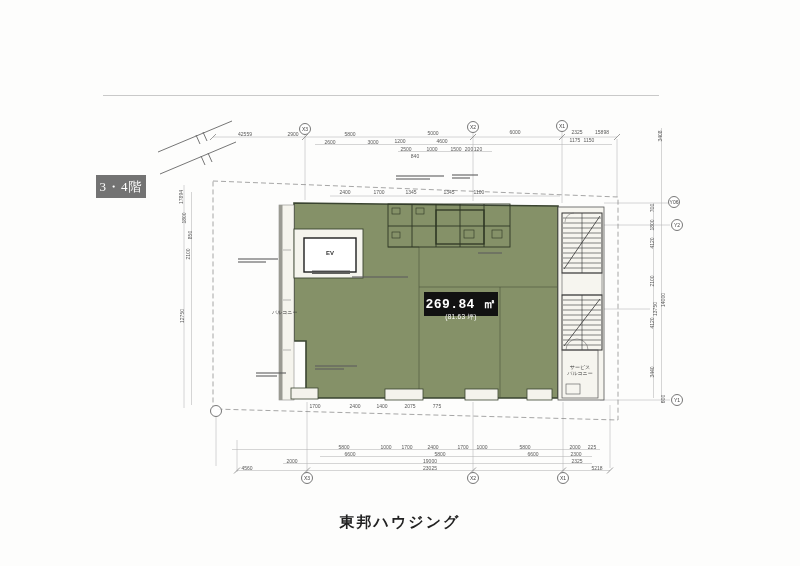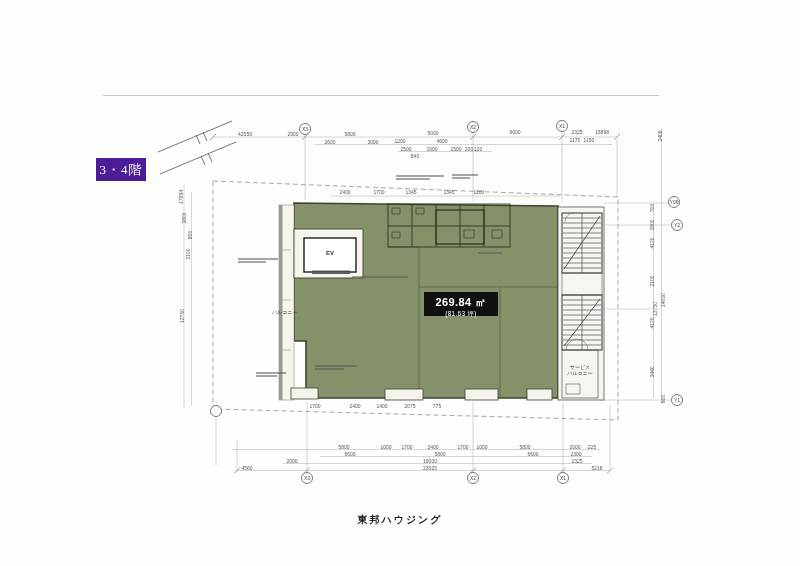--- a/index.html
+++ b/index.html
@@ -3,44 +3,44 @@
 <meta charset="utf-8">
 <style>
   html,body{margin:0;padding:0;background:#e9e9e9;}
   .sheet{position:relative;width:800px;height:566px;margin:0 auto;background:#fdfdfc;overflow:hidden;
          font-family:"Liberation Sans",sans-serif;color:#2b2b2b;}
   .title{position:absolute;left:0;right:0;top:56px;text-align:center;
          font-family:"Liberation Serif","DejaVu Serif",serif;font-size:14px;letter-spacing:2px;color:#333;}
   .rule{position:absolute;left:103px;top:95px;width:556px;height:1px;background:#c9c9c9;}
   .badge{position:absolute;left:96px;top:158px;width:50px;height:23px;display:flex;align-items:center;justify-content:center;
          color:#fff;font-family:"Liberation Serif","DejaVu Serif",serif;font-size:13px;letter-spacing:1px;}
-  .footer{position:absolute;left:0;right:0;top:513px;text-align:center;font-size:10px;font-weight:700;
+  .footer{position:absolute;left:0;right:0;top:513px;text-align:center;font-size:15px;font-weight:700;
           letter-spacing:2px;color:#222;}
   .planlayer{position:absolute;left:0;top:0;width:800px;height:566px;}
   svg.drawing{position:absolute;left:0;top:0;}
   .dim{position:absolute;font-size:5px;color:#5a5a5a;white-space:nowrap;transform:translate(-50%,-50%);}
   .dim.rot{transform:translate(-50%,-50%) rotate(-90deg);}
   .bubble{position:absolute;width:12px;height:12px;border:1px solid #777;border-radius:50%;background:rgba(255,255,255,.9);
           font-size:5px;line-height:11px;text-align:center;color:#444;transform:translate(-50%,-50%);box-sizing:border-box;}
   .note{position:absolute;}
   .note .bar{height:1.6px;background:#5c5c5c;opacity:.55;margin-bottom:1.8px;}
   .areabox{position:absolute;left:424px;top:292px;width:74px;height:24px;background:#111;color:#fff;text-align:center;}
-  .areabox .l1{font-size:11px;font-weight:700;letter-spacing:.4px;margin-top:2.5px;}
+  .areabox .l1{font-size:13px;font-weight:700;letter-spacing:.4px;margin-top:2.5px;font-family:Liberation Mono, monospace;}
   .areabox .l2{font-size:6.5px;letter-spacing:.3px;}
   .tinylabel{position:absolute;font-size:5px;color:#333;white-space:nowrap;}
   .evlabel{position:absolute;left:321px;top:250px;width:18px;text-align:center;font-size:6px;color:#333;font-weight:700;}
   .svclabel{position:absolute;left:561px;top:364px;width:38px;text-align:center;font-size:5px;line-height:6px;color:#333;}
 </style>
 </head>
 <body>
 
 <div class="sheet">
 
   <div class="rule"></div>
-  <div class="badge" style="background: #4c1d95;">3・4階</div>
+  <div class="badge" style="background: #737373; margin-top: 17px;">3・4階</div>
 
   <svg class="drawing" width="800" height="566" viewBox="0 0 800 566">
     <g stroke="#b3b3b3" stroke-width="0.55" fill="none">
       <path d="M213 137H617 M315 144.5H612 M398 151.5H492 M330 196H560 M232 449.5H600 M320 456.5H592 M283 463.5H592 M237 470.5H610"></path>
       <path d="M184 185V408 M191.5 192V405 M653.5 203V398 M661.5 128V403"></path>
       <path d="M305 131V200 M473 129V201 M562 128V203 M617 139V197 M307 402V473 M473 402V473 M563 402V473 M216 414V466 M237 440V472 M610 405V468"></path>
       <path d="M604 203H668 M604 225H670 M600 400H670 M604 309H650"></path>
     </g>
     <g stroke="#777" stroke-width="0.7" fill="none">
       <path d="M210 140l6 -6 M302 140l6 -6 M470 140l6 -6 M559 140l6 -6 M614 140l6 -6 M234 473.5l6 -6 M304 473.5l6 -6 M470 473.5l6 -6 M560 473.5l6 -6 M607 473.5l6 -6"></path>

